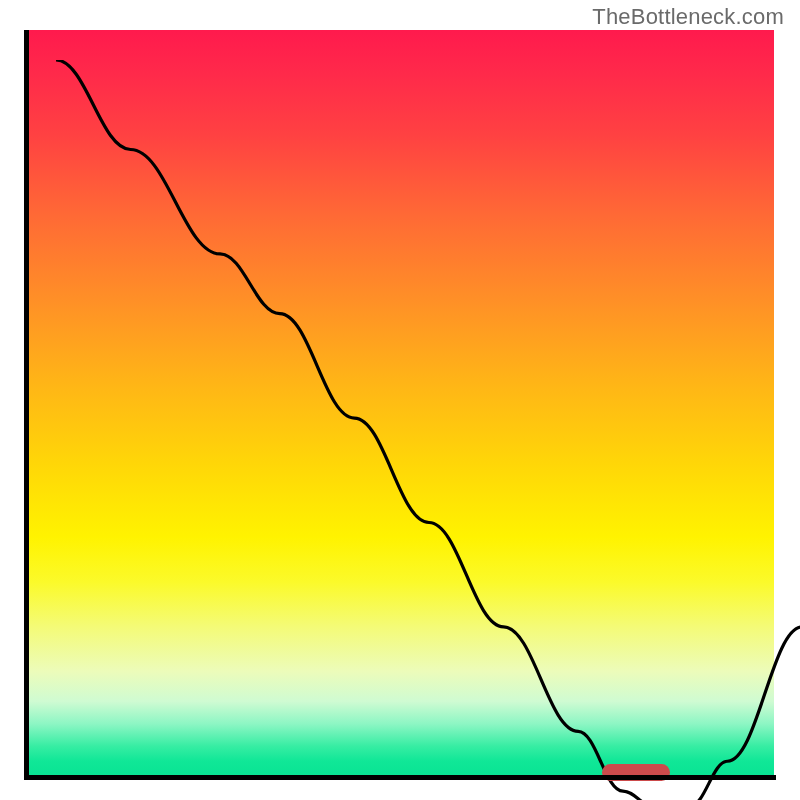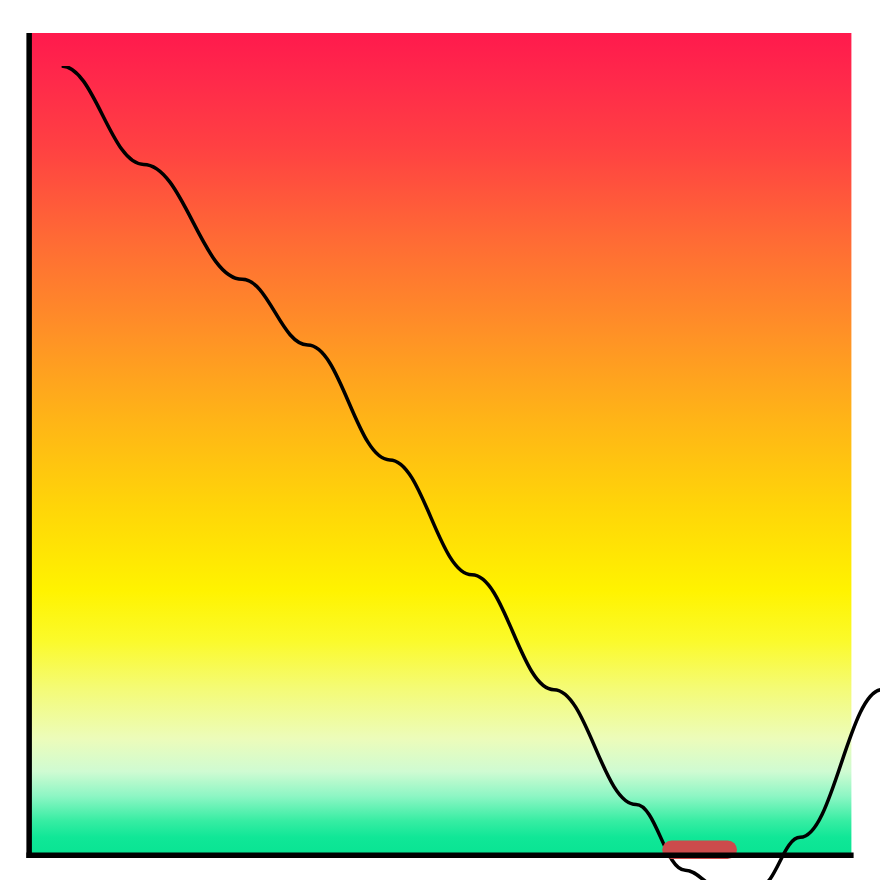--- a/index.html
+++ b/index.html
@@ -84,20 +84,21 @@
     background: #cc4b4c;
     border-radius: 9px;
     height: 17px;
   }
 </style>
 </head>
 <body>
 
 <div class="frame">
 
+  <div class="attribution">TheBottleneck.com</div>
 
   <div class="plot">
     <div class="gradient"></div>
 
     <svg class="curve-svg" viewBox="0 0 746 746" preserveAspectRatio="none">
       <path d="M 0 0 C 29.840000000000003 0, 44.760000000000005 89.51999999999998, 74.60000000000001 89.51999999999998 C 110.40800000000002 89.51999999999998, 128.312 193.96000000000004, 164.12 193.96000000000004 C 187.992 193.96000000000004, 199.928 253.64, 223.79999999999998 253.64 C 253.64000000000001 253.64, 268.56 358.08, 298.40000000000003 358.08 C 328.24 358.08, 343.16 462.52, 373 462.52 C 402.84 462.52, 417.76 566.96, 447.59999999999997 566.96 C 477.43999999999994 566.96, 492.35999999999996 671.4, 522.1999999999999 671.4 C 540.1039999999999 671.4, 549.056 731.08, 566.96 731.08 C 578.8960000000001 731.08, 584.864 746, 596.8000000000001 746 C 611.72 746, 619.1800000000001 746, 634.1 746 C 649.02 746, 656.48 701.24, 671.4 701.24 C 701.24 701.24, 716.16 566.96, 746 566.96" id="curvePath" fill="none" stroke="#000" stroke-width="3.2" stroke-linejoin="round" stroke-linecap="round"></path>
     </svg>
 
     <div class="marker" id="marker" style="left: 574.42px; width: 67.14px; top: 734px;"></div>
   </div>

